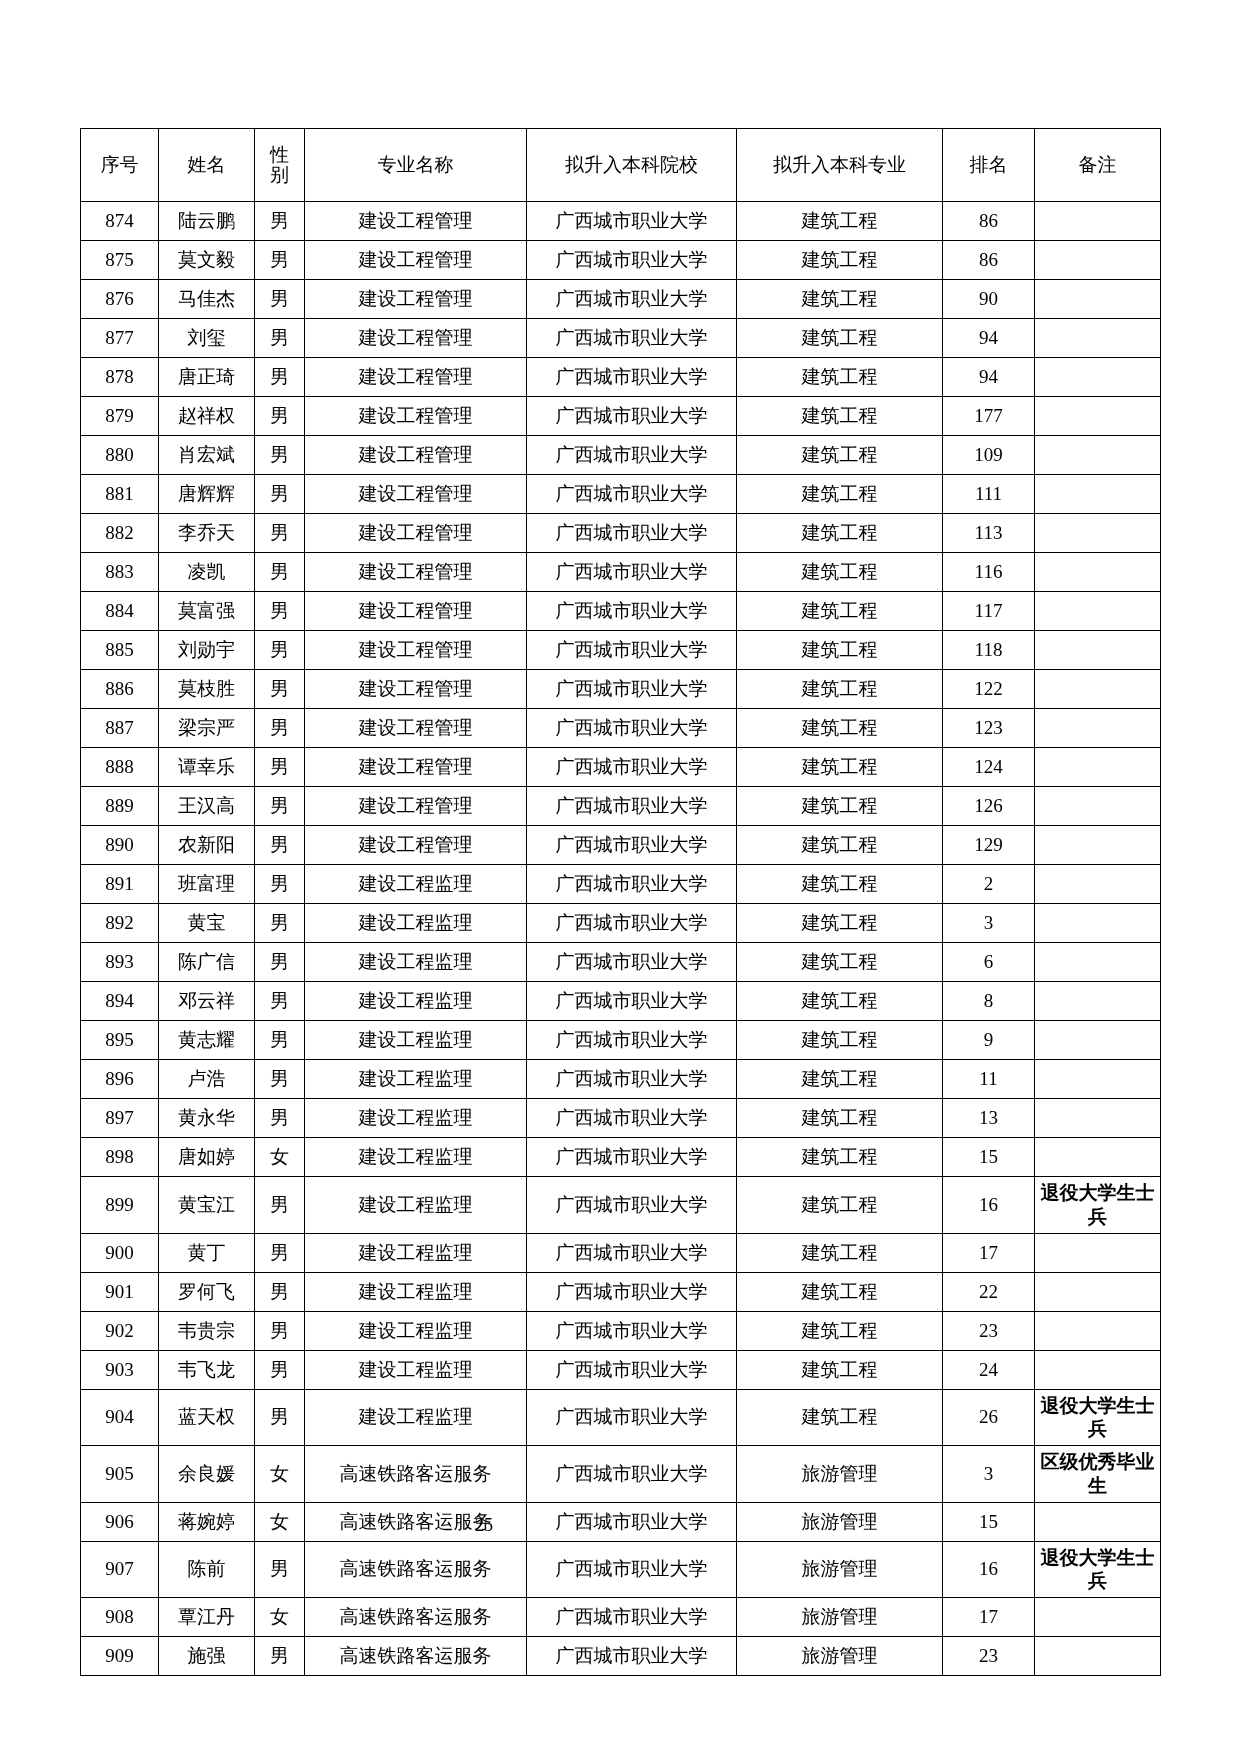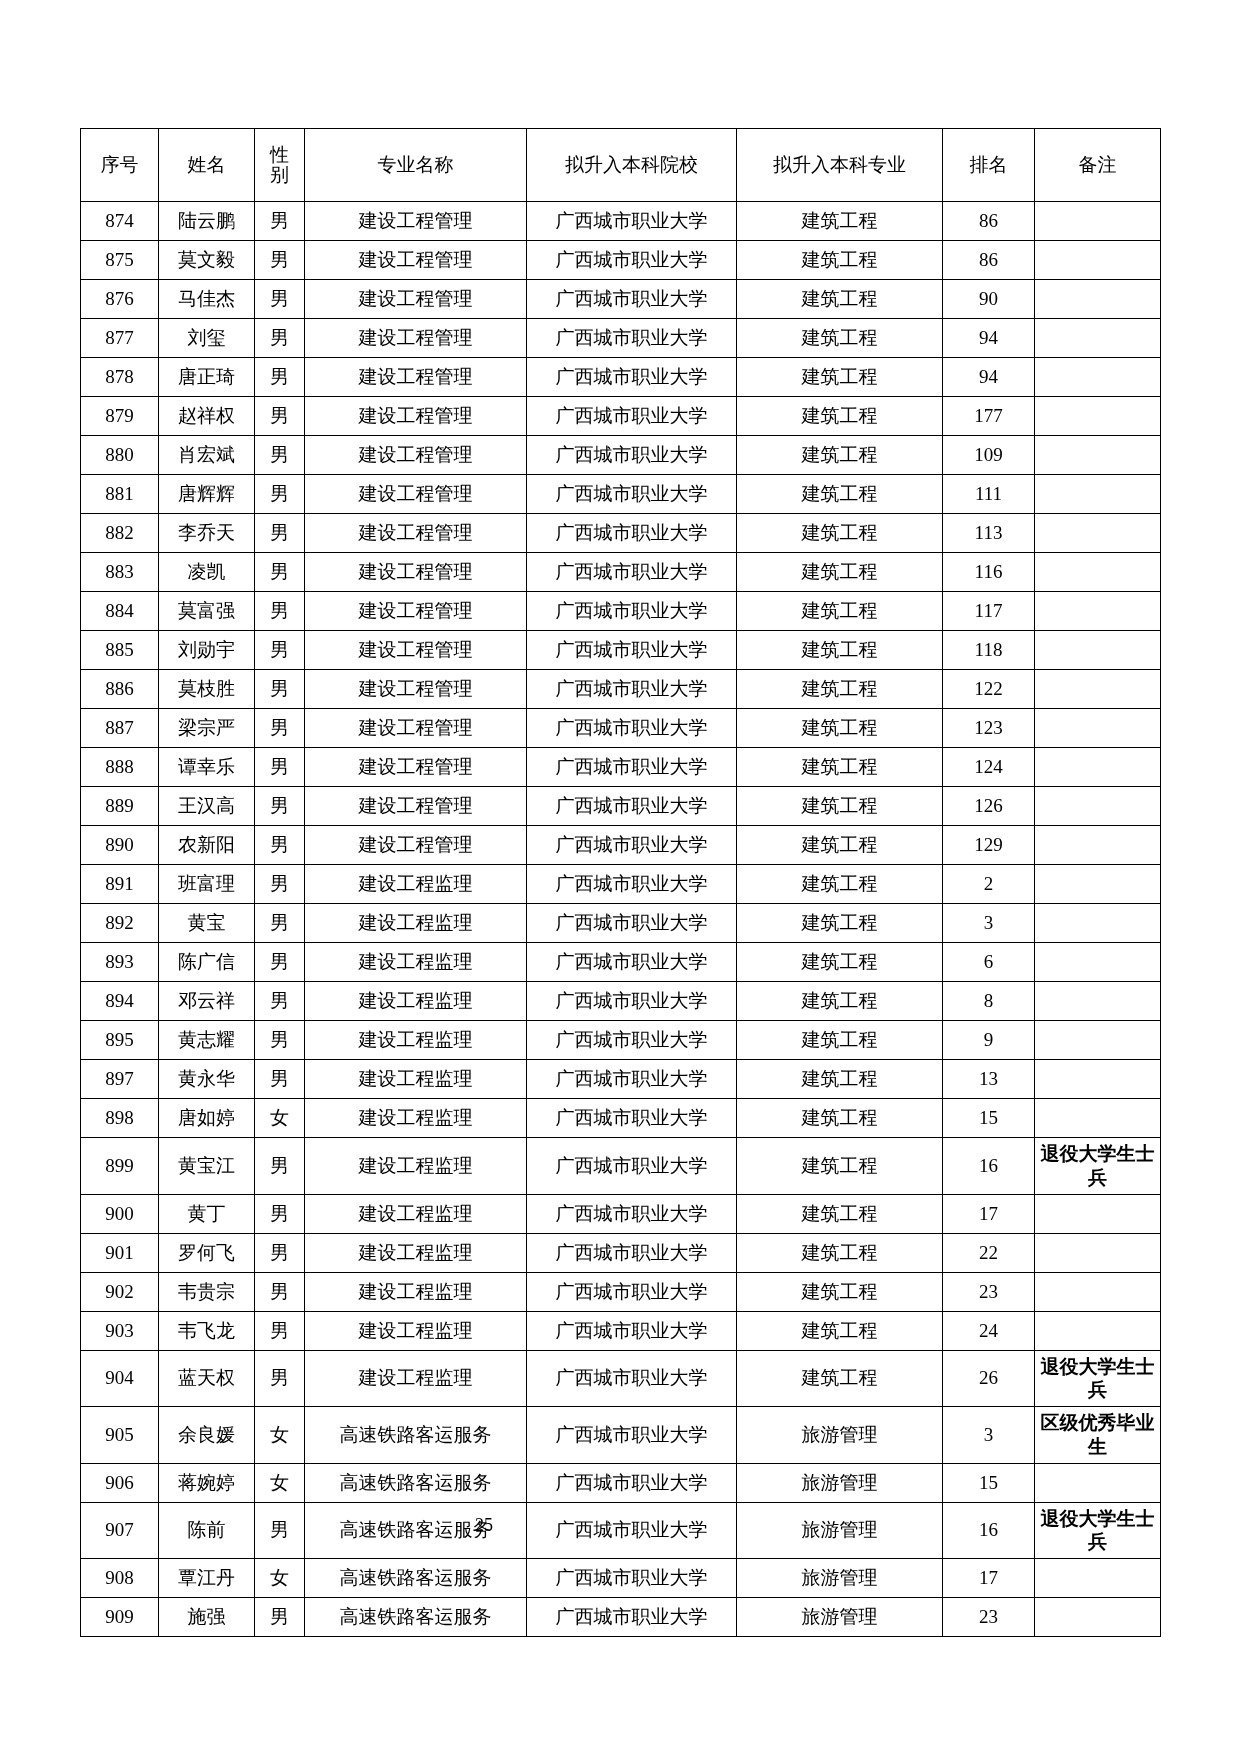--- a/index.html
+++ b/index.html
@@ -322,20 +322,30 @@
           <td>895</td>
           <td>黄志耀</td>
           <td>男</td>
           <td>建设工程监理</td>
           <td>广西城市职业大学</td>
           <td>建筑工程</td>
           <td>9</td>
           <td class="note-cell"></td>
         </tr>
         <tr>
+          <td>896</td>
+          <td>卢浩</td>
+          <td>男</td>
+          <td>建设工程监理</td>
+          <td>广西城市职业大学</td>
+          <td>建筑工程</td>
+          <td>11</td>
+          <td class="note-cell"></td>
+        </tr>
+        <tr>
           <td>897</td>
           <td>黄永华</td>
           <td>男</td>
           <td>建设工程监理</td>
           <td>广西城市职业大学</td>
           <td>建筑工程</td>
           <td>13</td>
           <td class="note-cell"></td>
         </tr>
         <tr>

